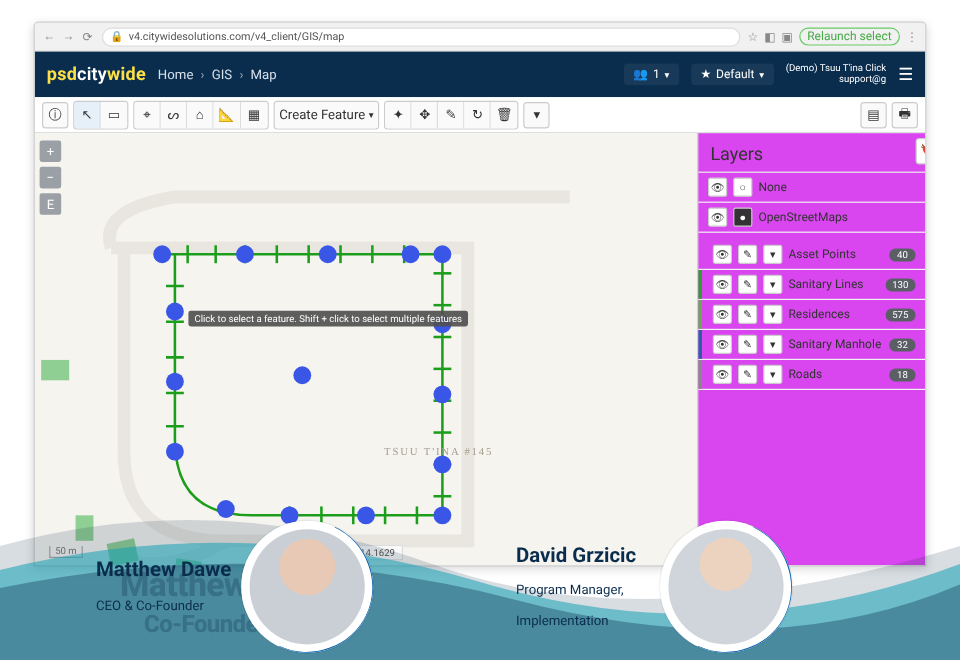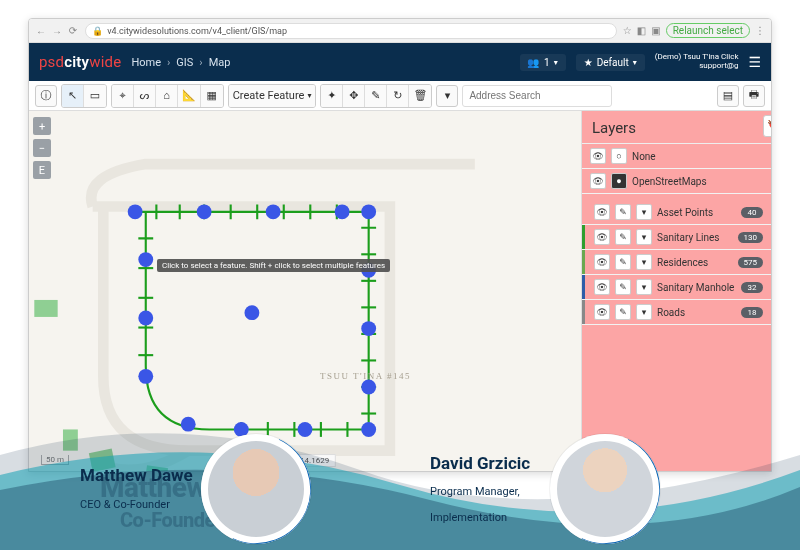--- a/index.html
+++ b/index.html
@@ -61,21 +61,21 @@
     background: #0a2d4d;
     color: #fff;
     display: flex;
     align-items: center;
     height: 38px;
     padding: 0 10px;
     font-size: 11px;
     gap: 10px;
   }
   .logo { font-weight:600; font-size:15px; letter-spacing:.2px;}
-  .logo .light { font-weight:400; color:#ef4444;}
+  .logo .light { font-weight:700; color:#fde047;}
   .breadcrumbs { display:flex; align-items:flex-end; gap:6px; color:#d6e1ec; font-size:11px;}
   .breadcrumbs .sep { color:#9ab; }
   .spacer { flex:1; }
   .hbtn { display:flex; align-items:center; gap:4px; background:rgba(255,255,255,.06); padding:3px 8px; border-radius:3px; font-size:10px;}
   .hbtn .chev { font-size:8px; }
   .demo { text-align:right; font-size:8px; line-height:1.1; }
   .ham { font-size:14px; }
 
   .toolbar {
     background:#fff;
@@ -178,21 +178,21 @@
     position:absolute;
     right:170px; bottom:90px;
     font-size:9px;
     color:#a69f90;
     letter-spacing:1.5px;
     font-family: serif;
   }
 
   .layers {
     width:190px;
-    background:#fca5a5;
+    background:#d946ef;
     border-left:1px solid #ddd;
     display:flex;
     flex-direction:column;
     position:relative;
   }
   .layers h2 { font-size:15px; font-weight:400; color:#333; padding:8px 10px 6px; border-bottom:1px solid #eee;}
   .layer-row {
     display:flex;
     align-items:center;
     gap:5px;
@@ -351,23 +351,20 @@
       </div>
     </div>
     <div class="tgrp">
       <div class="tbtn">✦</div>
       <div class="tbtn">✥</div>
       <div class="tbtn">✎</div>
       <div class="tbtn">↻</div>
       <div class="tbtn">🗑</div>
     </div>
     <div class="tbtn">▾</div>
-    <div class="search">
-      <input placeholder="Address Search" style="">
-    </div>
     <div class="tbar-right">
       <div class="tbtn">▤</div>
       <div class="tbtn">🖶</div>
     </div>
   </div>
 
   <div class="content">
 
     <div class="mapwrap">
       <div class="vbuttons">

